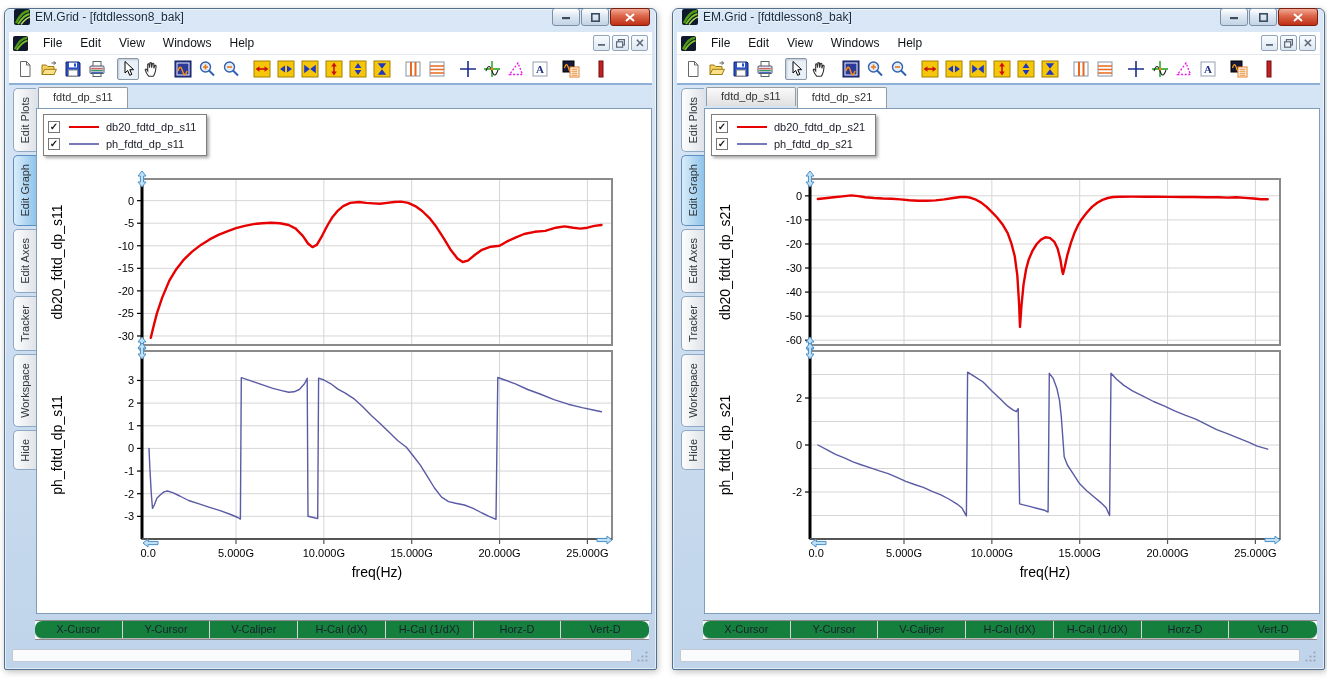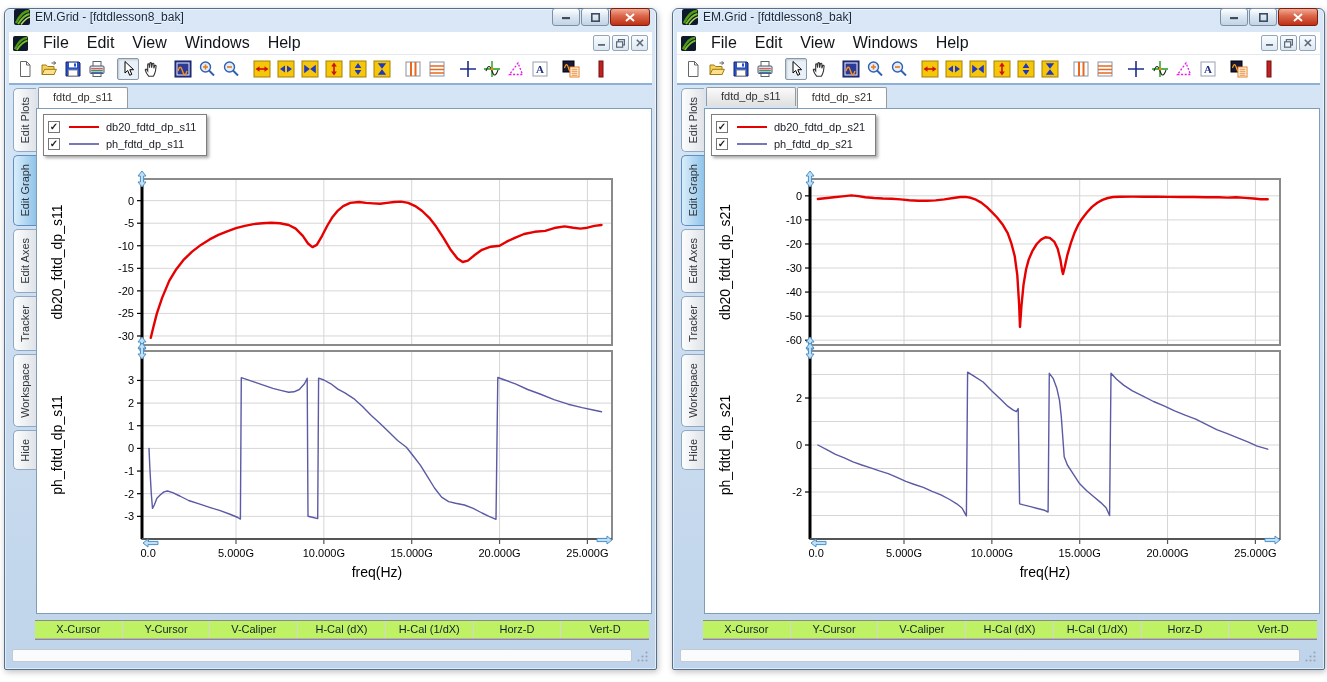--- a/index.html
+++ b/index.html
@@ -18,21 +18,21 @@
   .tb-icon{ width:16px; height:16px; margin:0 5px 0 3px; flex:0 0 auto; }
   .tb-title{ font-size:12px; color:#17273d; flex:1; white-space:nowrap; text-shadow:0 1px 0 rgba(255,255,255,.8); }
   .tb-btns{ display:flex; gap:1px; }
   .tb-btn{ width:28px; height:18px; border:1px solid #7a90a6; border-radius:3px;
     background:linear-gradient(#ffffff,#dde7f2 45%,#c3d3e5); display:flex; align-items:center; justify-content:center; }
   .tb-btn svg{ display:block; }
   .tb-btn.close{ width:40px; background:linear-gradient(#f2ab97,#dd6a4e 40%,#bf2f14); border-color:#7c1d0e; }
 
   .menubar{ height:23px; background:#fff; display:flex; align-items:center; padding:0 4px; flex:0 0 auto; border-bottom:1px solid #e4e9f0; }
   .mb-icon{ width:15px; height:15px; margin-right:6px; }
-  .menu-item{ font-size:16px; color:#101418; padding:3px 9px; cursor:default; }
+  .menu-item{ font-size:12px; color:#101418; padding:3px 9px; cursor:default; }
   .mdi-btns{ margin-left:auto; display:flex; gap:2px; }
   .mdi-btn{ width:17px; height:16px; border:1px solid #92a5bb; border-radius:2px;
     background:linear-gradient(#fafcfe,#dde7f1); display:flex; align-items:center; justify-content:center; }
 
   .toolbar{ height:30px; background:#fff; display:flex; align-items:center; padding:0 4px; flex:0 0 auto;
     border-bottom:2px solid #8cb0d6; }
   .tool{ width:22px; height:22px; display:flex; align-items:center; justify-content:center; margin:0 1px;
     border:1px solid transparent; border-radius:2px; }
   .tool svg{ width:18px; height:18px; display:block; }
   .tool.pressed{ border-color:#8898ab; background:#e9f0f8; box-shadow:inset 1px 1px 2px rgba(0,0,0,.18); }
@@ -60,21 +60,21 @@
   .leg-cb{ width:12px; height:12px; border:1px solid #767676; background:#fff; font-size:10px; line-height:10px;
     text-align:center; color:#1a1a1a; font-weight:bold; cursor:pointer; }
   .leg-line{ width:30px; border-top:2px solid #000; margin:0 7px 0 9px; }
   .leg-lab{ font-size:11px; color:#20242c; }
 
   .chart{ position:absolute; left:1px; top:62px; width:612px; height:412px; }
   .chart text{ font-family:"Liberation Sans", sans-serif; }
 
   .cursor-table{ margin:6px 3px 0 26px; border-top:1px solid #8b8b8b; border-bottom:1px solid #8b8b8b; flex:0 0 auto; background:#fff; }
   .ct-row{ display:grid; grid-template-columns:repeat(7,1fr); }
-  .ct-row.head{ background:#bef264; border-bottom:1px solid #b4b4b4; }
+  .ct-row.head{ background:#15803d; border-bottom:1px solid #b4b4b4;border-radius:7px; }
   .ct-cell{ font-size:11px; color:#17202c; text-align:center; padding:2px 0 3px; border-right:1px solid #d6d6d6; min-height:17px; }
   .ct-cell:last-child{ border-right:none; }
   .ct-row.vals .ct-cell{ background:#fff; color:#101319; }
 
   .statusbar{ height:20px; margin-top:5px; display:flex; align-items:center; padding:0 3px; flex:0 0 auto; }
   .status-field{ flex:1; height:13px; border:1px solid #c3c9d2; background:#fafbfc; border-radius:2px; }
   .grip{ width:13px; height:13px; margin-left:4px; }
 </style>
 </head>
 <body>

